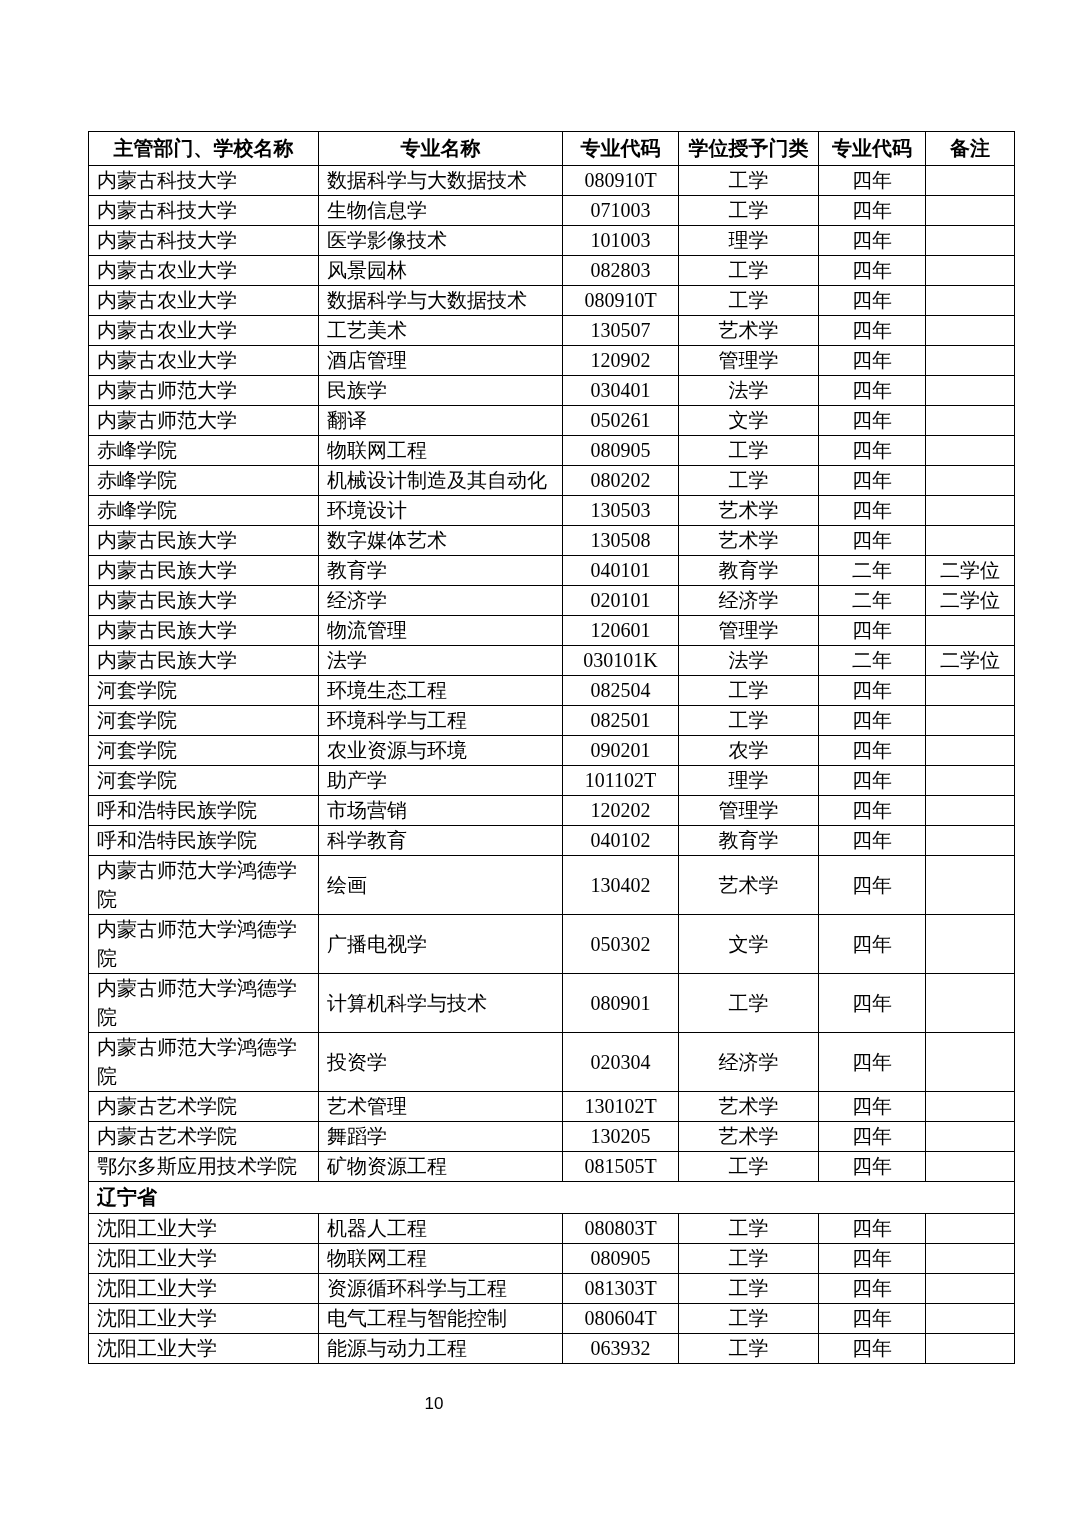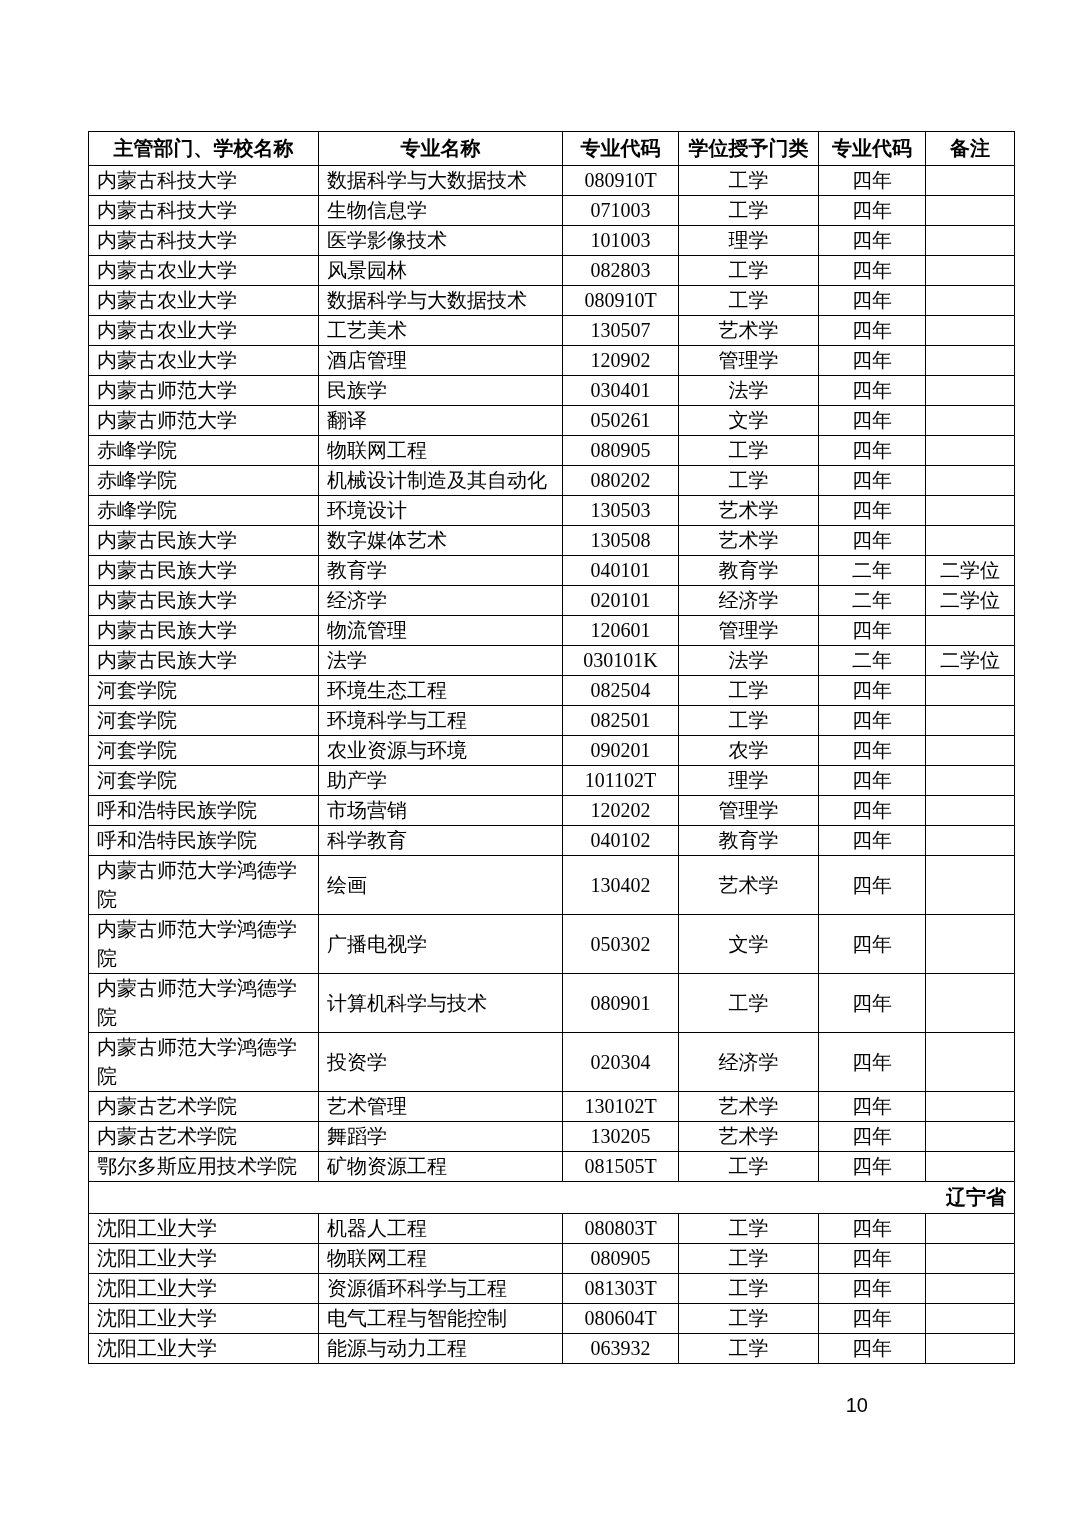--- a/index.html
+++ b/index.html
@@ -44,31 +44,31 @@
     text-align: center;
   }
   table.programs td {
     height: 29px;
   }
   table.programs td.cell-left {
     text-align: left;
   }
   table.programs tr.section-row td {
     font-weight: bold;
-    text-align: right;
+    text-align: left;
     height: 31px;
     margin-top: 8px;
   }
   .pagenum {
     position: absolute;
     left: 0;
     top: 1394px;
     width: 868px;
-    text-align: right;
-    font-size: 20px;
+    text-align: center;
+    font-size: 17px;
     font-family: "Liberation Sans", "DejaVu Sans", sans-serif;
   }
 </style>
 </head>
 <body>
 
 <div class="page">
 
   <table class="programs">
     <colgroup>

